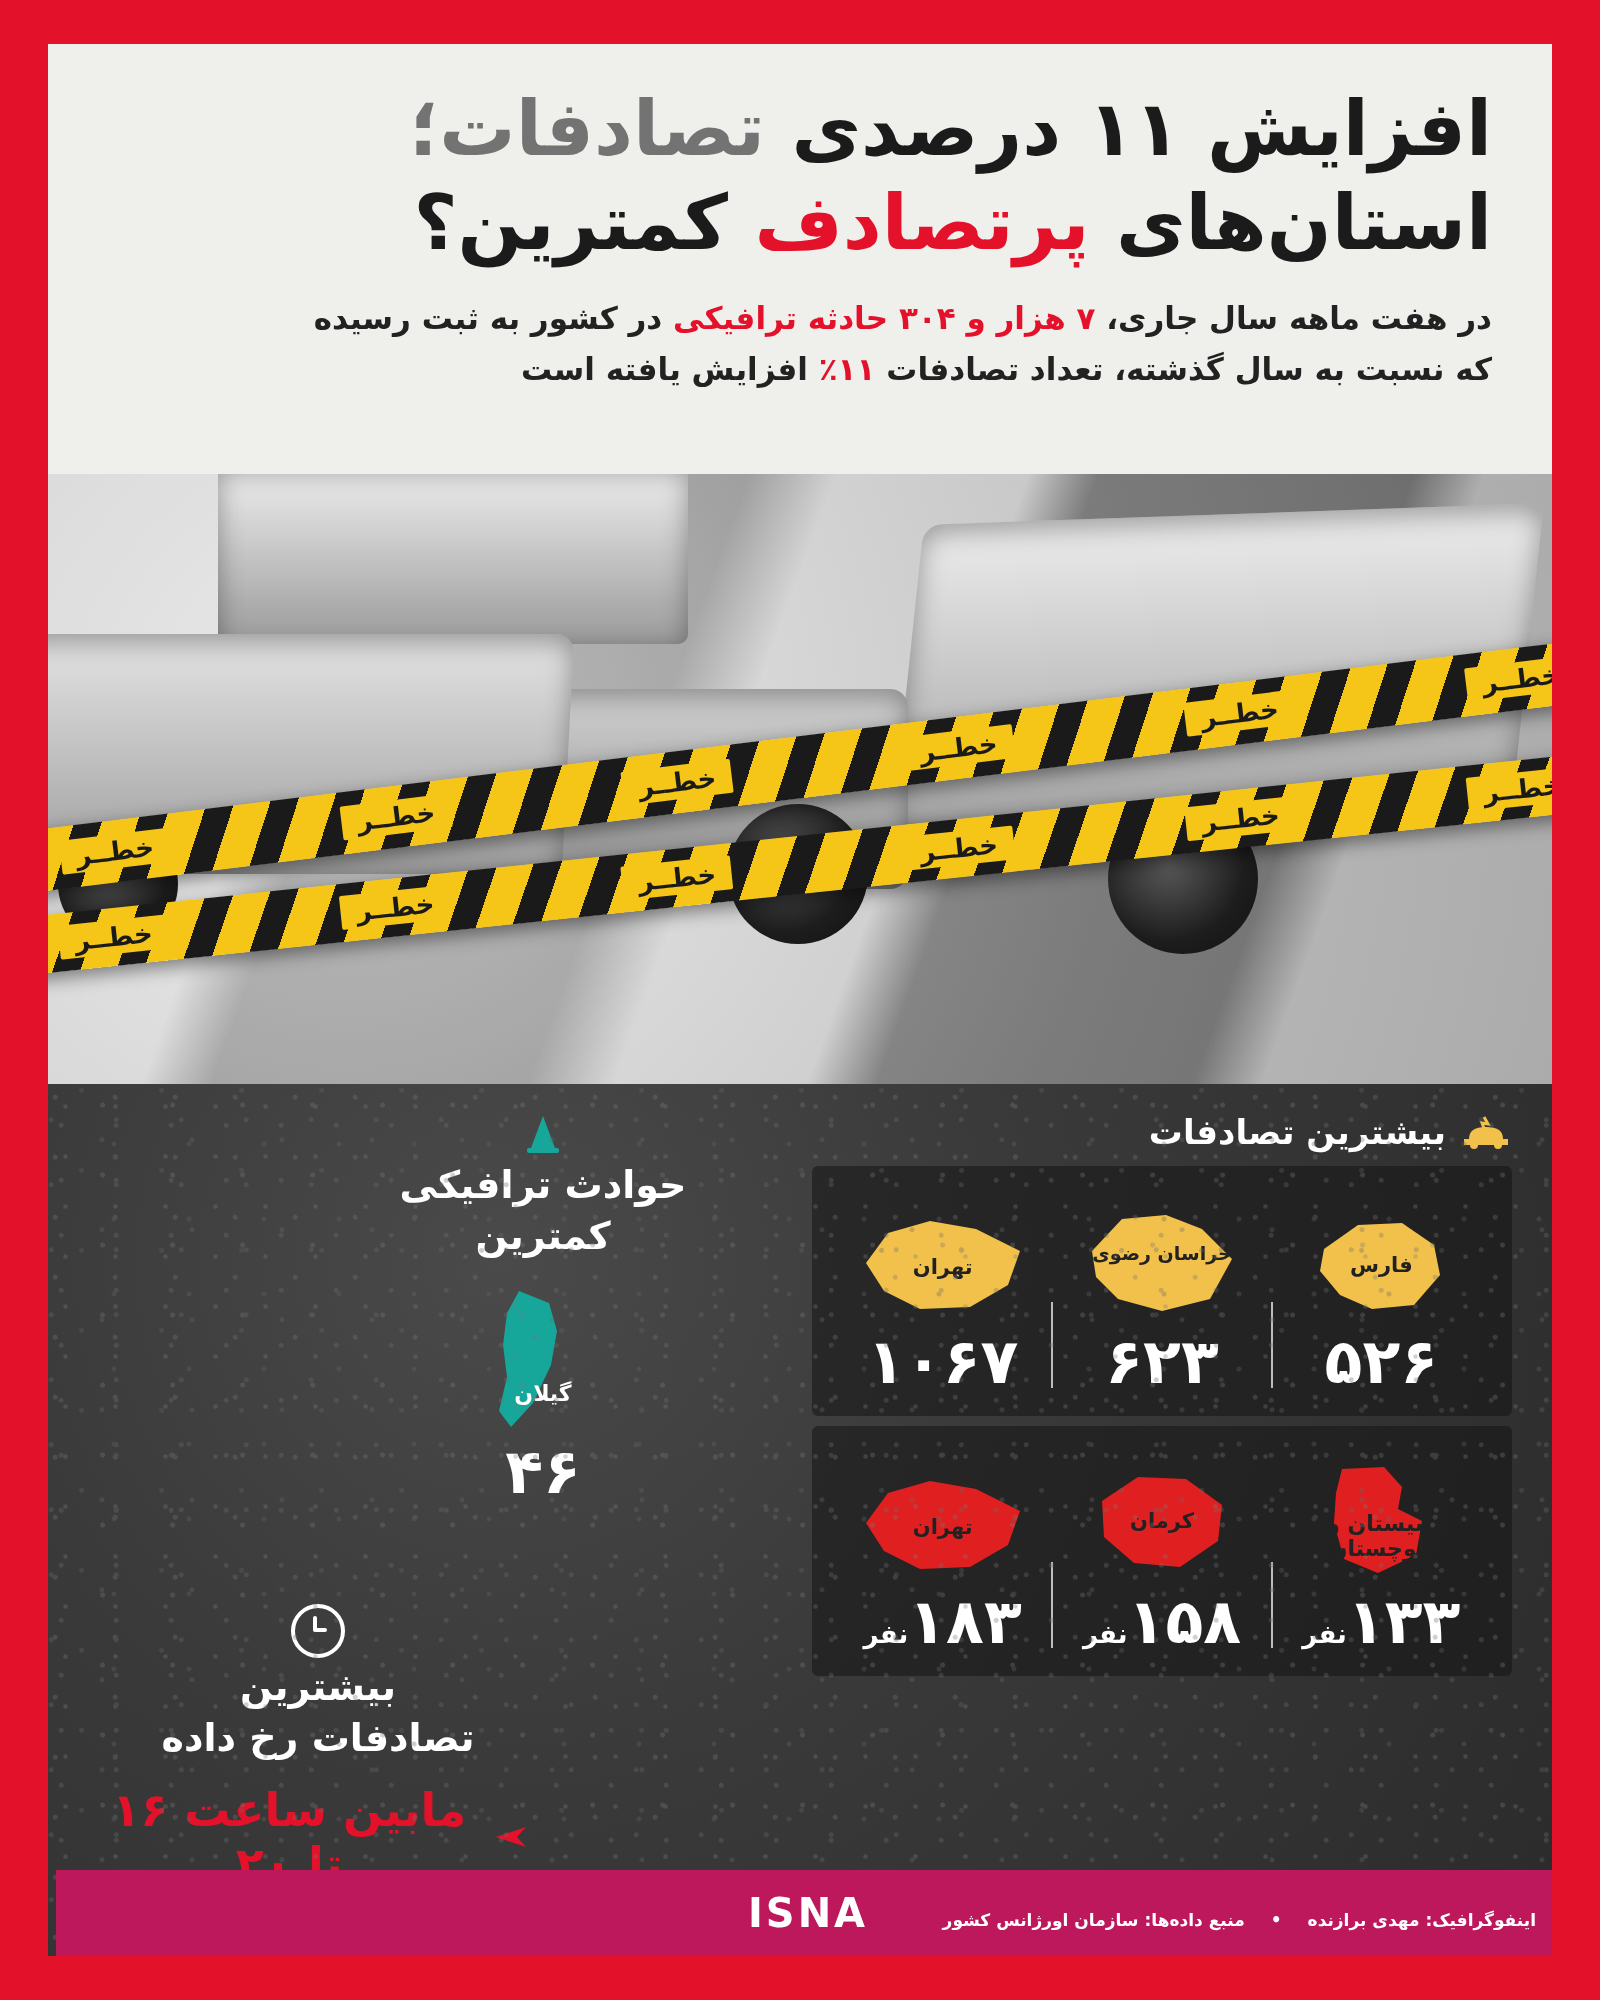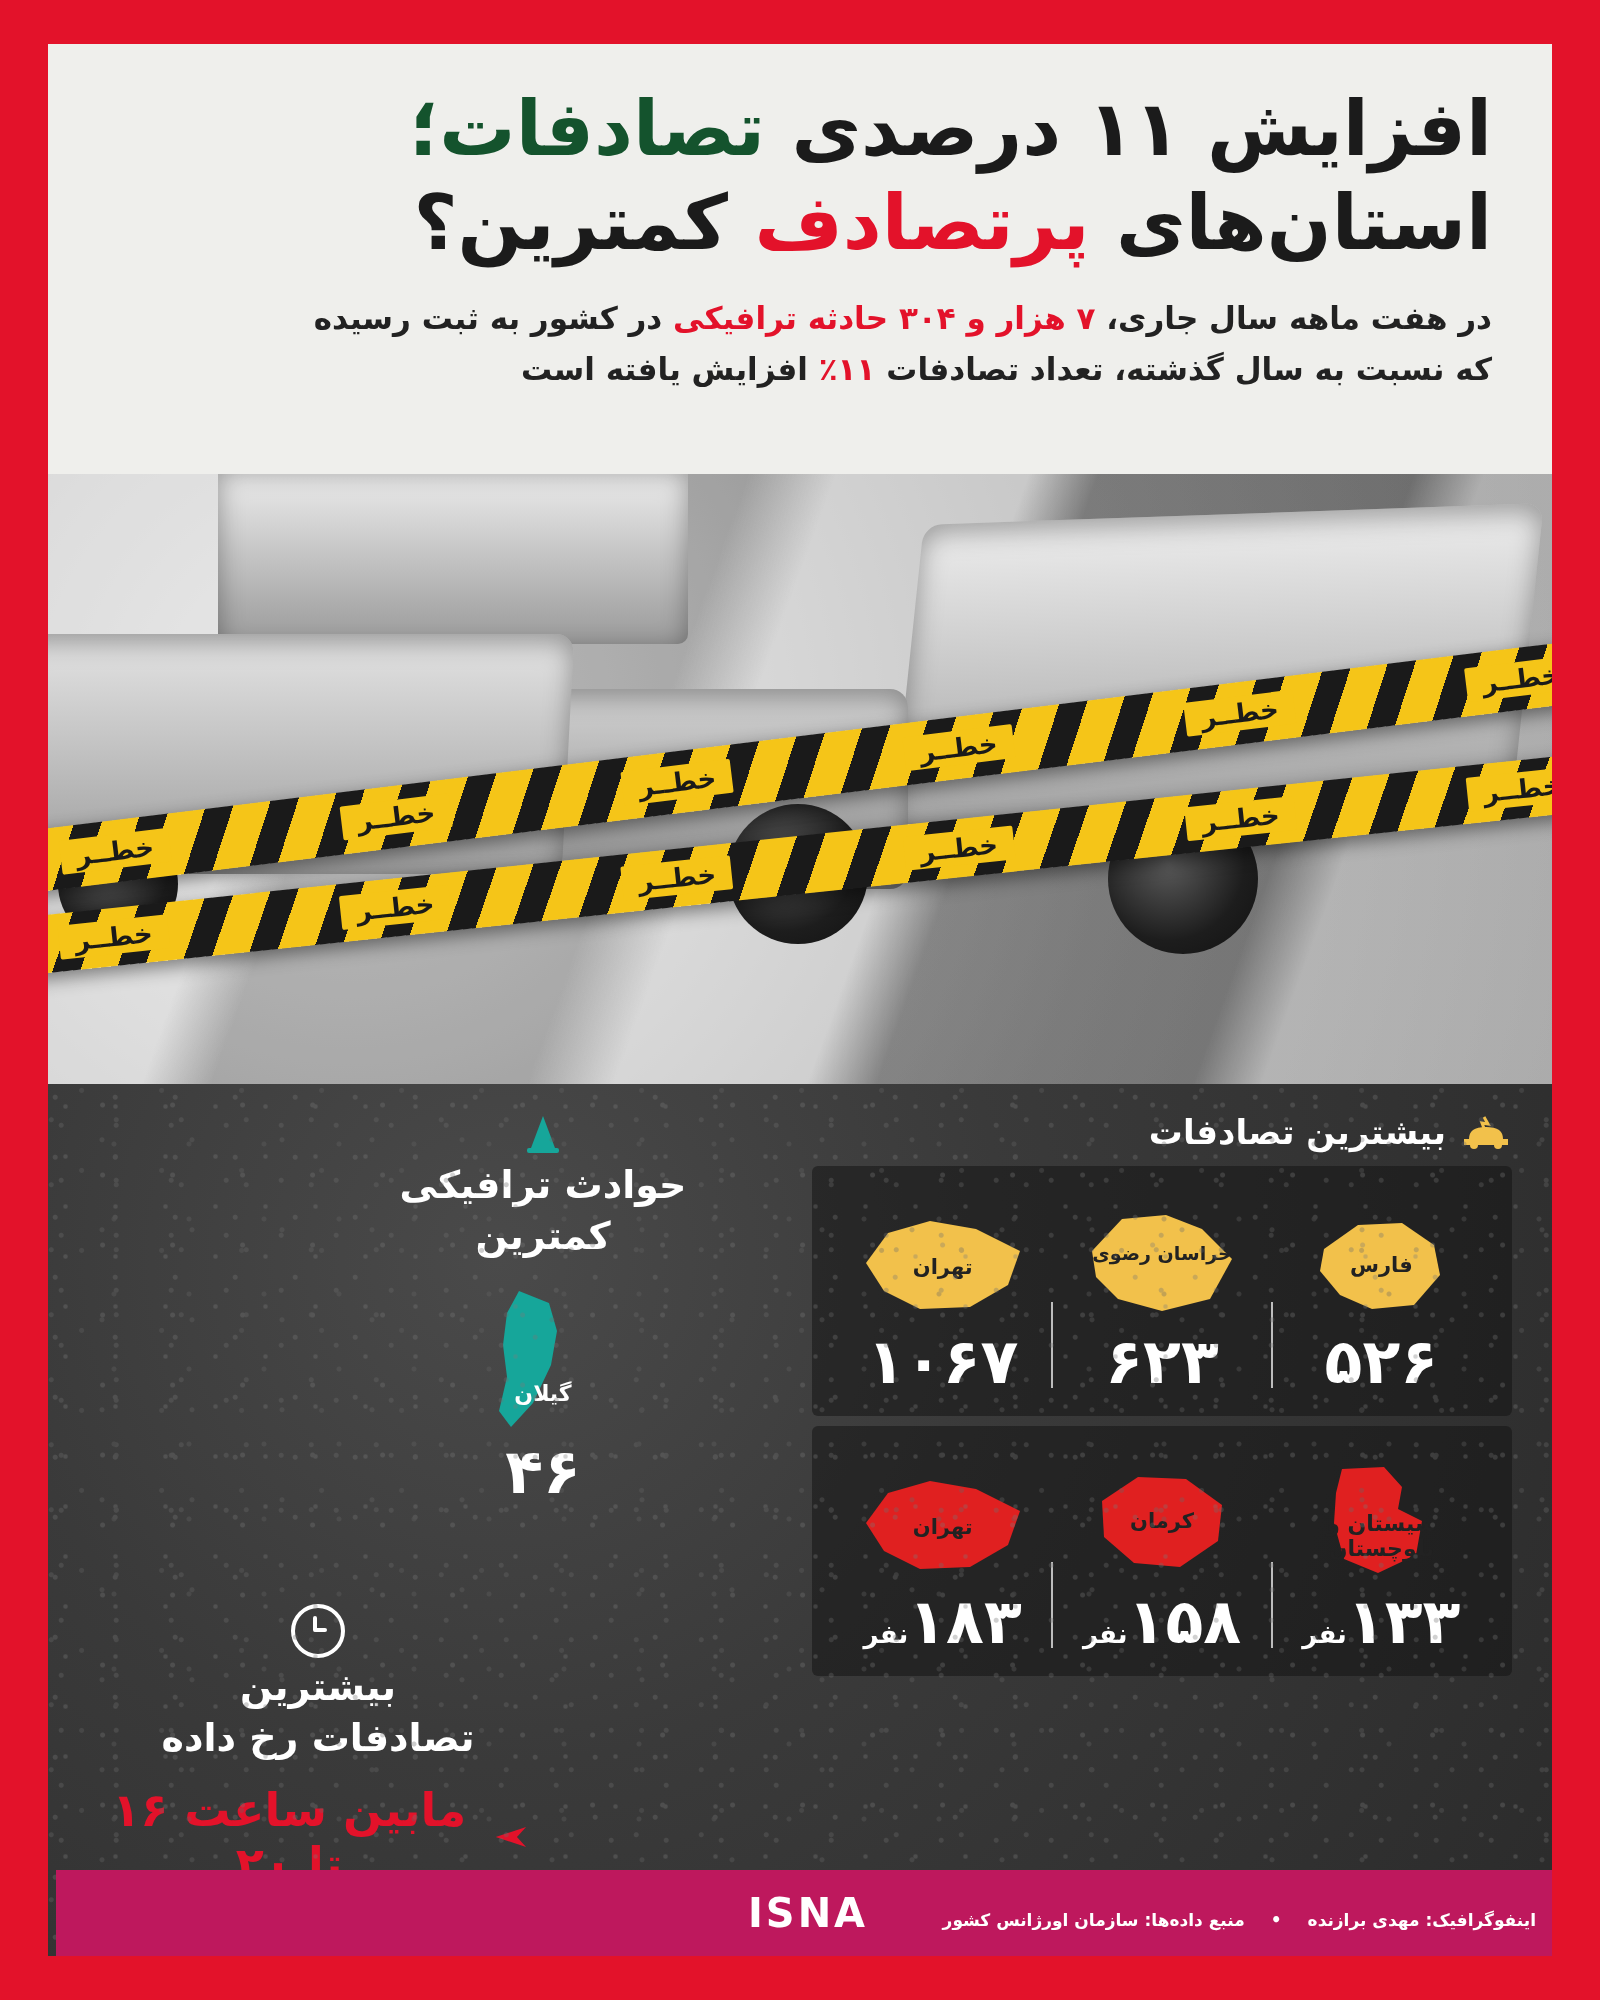--- a/index.html
+++ b/index.html
@@ -30,21 +30,21 @@
     background:#EFEFEC;
     text-align:right;
     padding:40px 60px 0 60px;
     box-sizing:border-box;
   }
   .title1{
     font-size:76px;font-weight:bold;color:#1b1b1b;
     line-height:1.18;letter-spacing:-1px;margin:0;
     direction:rtl;
   }
-  .title1 .hl{color:#14532d;}
+  .title1 .hl{color:#737373;}
   .title2{
     font-size:76px;font-weight:bold;color:#1b1b1b;
     line-height:1.18;letter-spacing:-1px;margin:4px 0 0 0;
     direction:rtl;
   }
   .title2 .hl{color:#E3122A;}
   .subtitle{
     margin-top:26px;
     font-size:31px;font-weight:bold;color:#222;
     line-height:1.62;direction:rtl;

